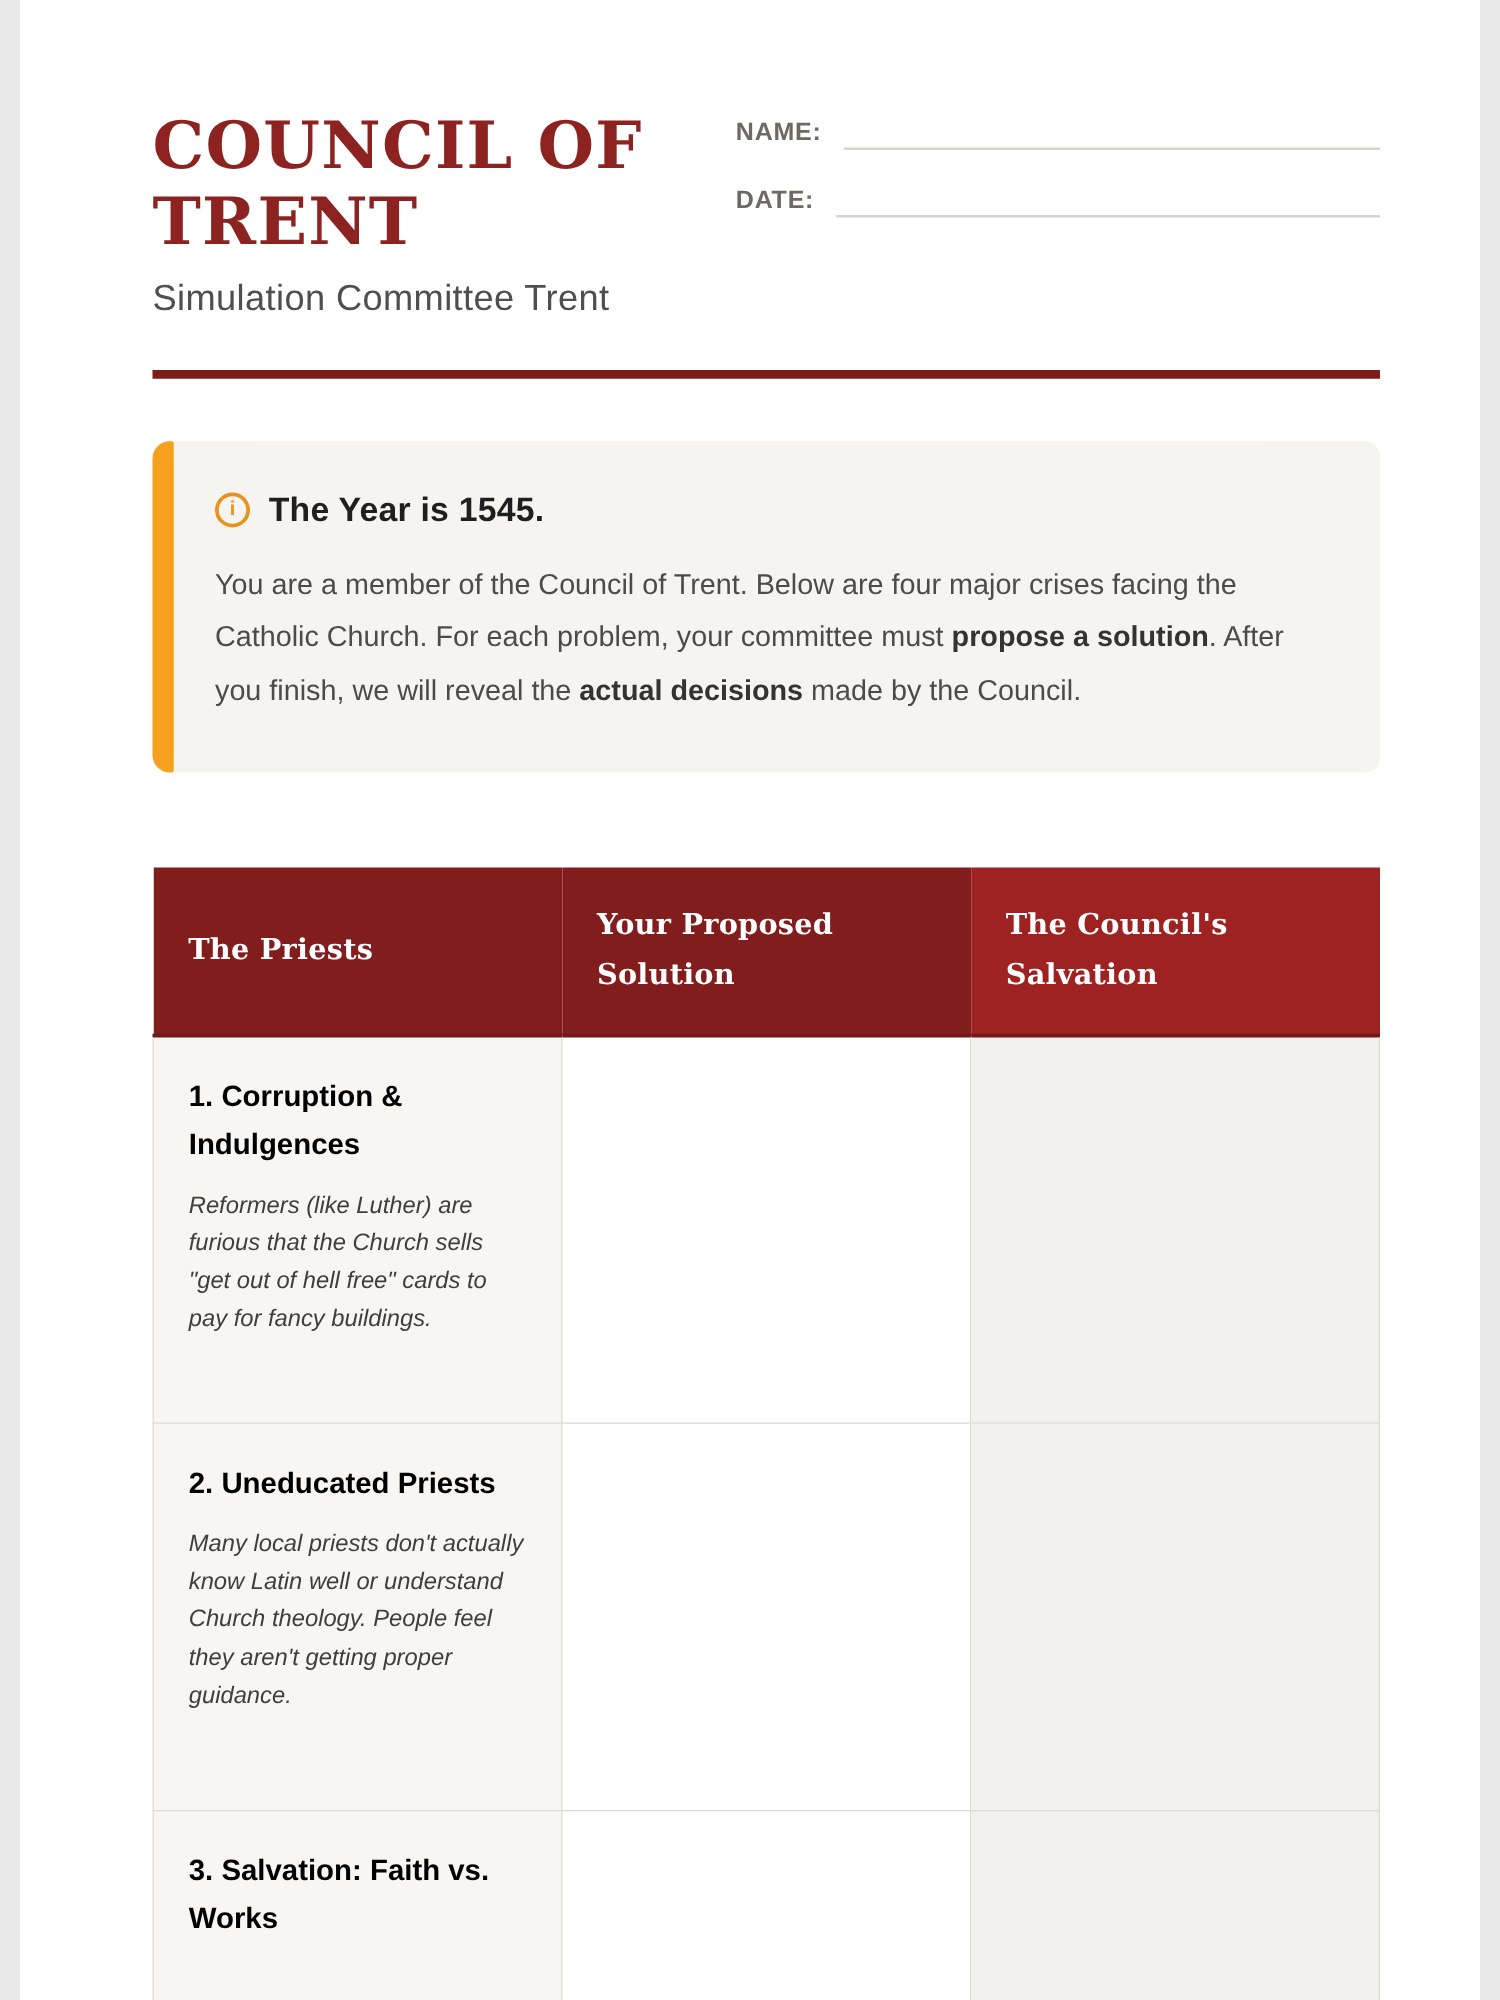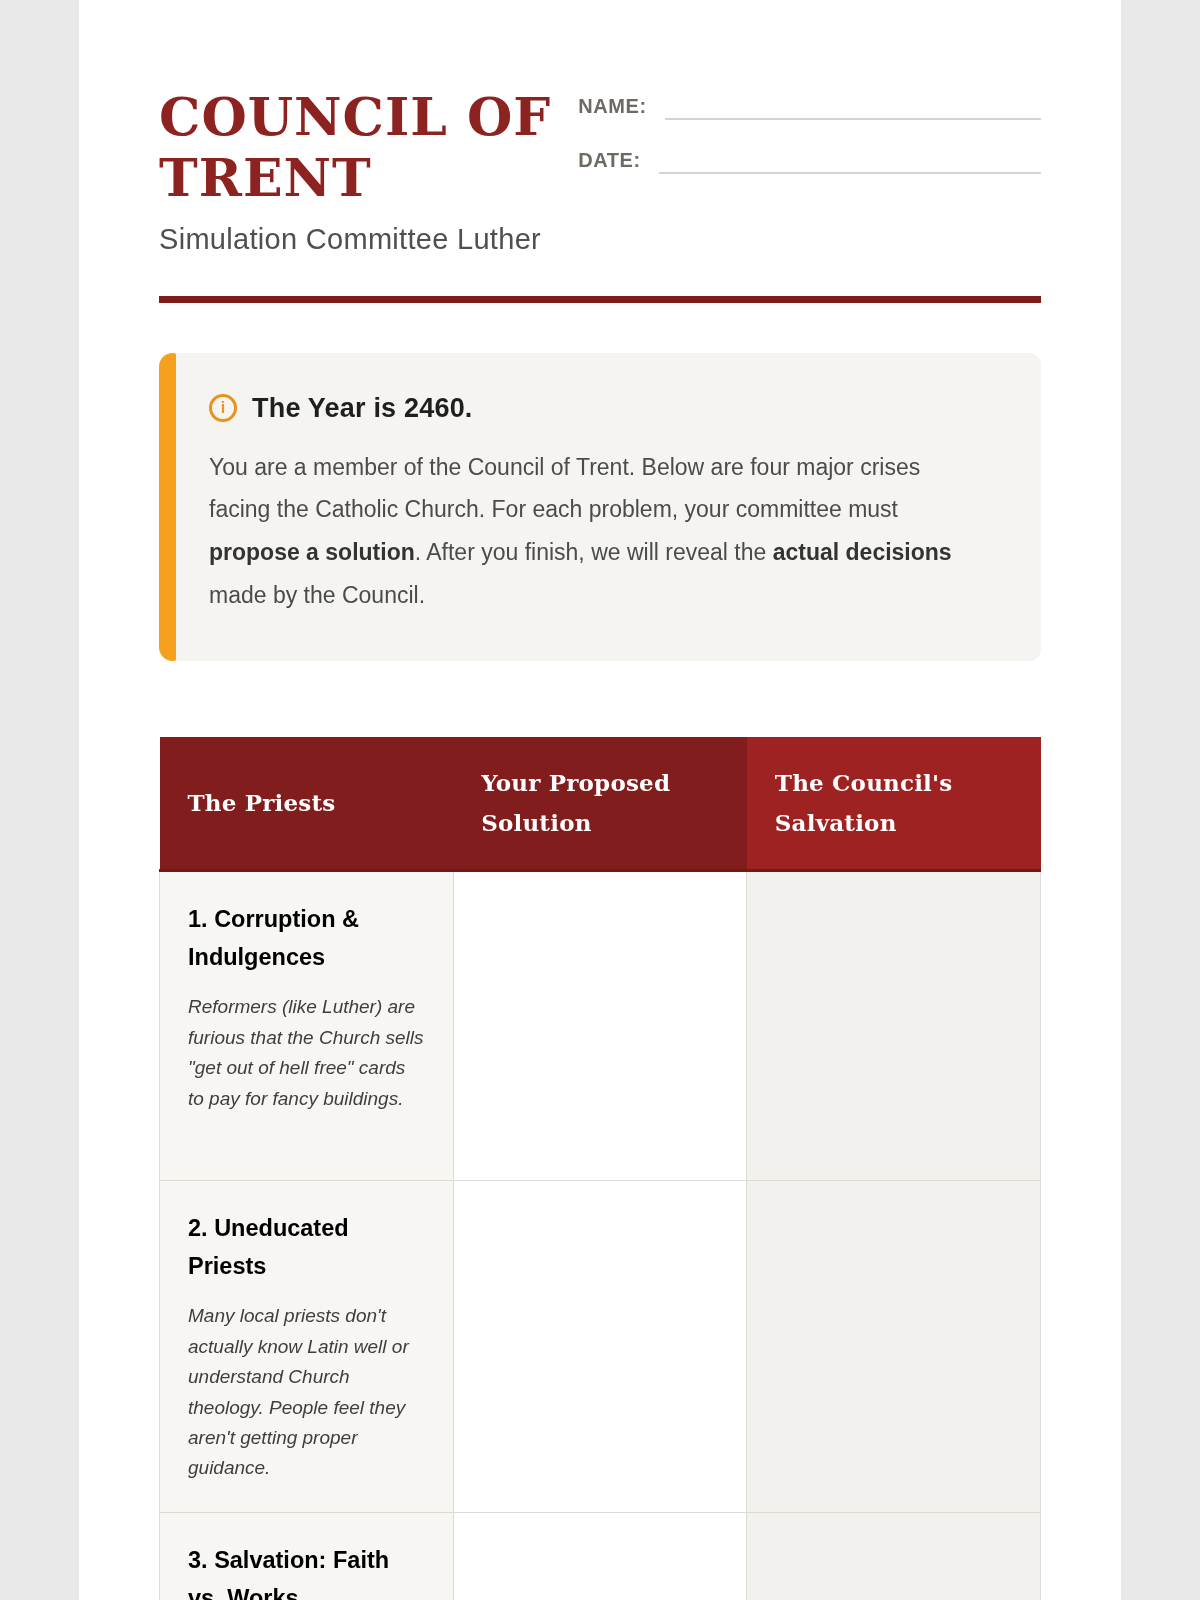--- a/index.html
+++ b/index.html
@@ -1,20 +1,21 @@
 <!DOCTYPE html>
 <html><head>
 <meta charset="utf-8">
 <style>
   * { margin:0; padding:0; box-sizing:border-box; }
   html,body { background:#e9e9e9; }
   .page {
-    width:1042px; height:1600px; overflow:hidden; background:#ffffff;
+    width:1168px; height:1600px; overflow:hidden; background:#ffffff;
     margin:0 auto; position:relative;
     font-family:"Liberation Sans", sans-serif;
+    padding-left:26px;
   }
   .content { padding:86px 80px 0 80px; }
 
   
   .header-row { display:flex; justify-content:space-between; }
   .title-block { width:480px; }
   .doc-title {
     font-family:"DejaVu Serif", serif; font-weight:bold;
     font-size:52px; line-height:1.18; letter-spacing:1px;
     color:#8d2321; max-width:460px;
@@ -70,41 +71,41 @@
 </style>
 </head>
 <body>
 
 <div class="page">
   <div class="content">
 
     <div class="header-row">
       <div class="title-block">
         <div class="doc-title">COUNCIL OF TRENT</div>
-        <div class="doc-subtitle">Simulation Committee Luther</div>
+        <div class="doc-subtitle">Simulation Committee Trent</div>
       </div>
       <div class="fields-block">
         <div class="field-row">
           <span class="field-label">NAME:</span>
           <span class="fill-line"></span>
         </div>
         <div class="field-row">
           <span class="field-label">DATE:</span>
           <span class="fill-line"></span>
         </div>
       </div>
     </div>
 
     <div class="divider"></div>
 
     <div class="callout">
       <div class="accent-bar"></div>
       <div class="callout-head">
         <span class="info-icon">i</span>
-        <span class="callout-heading">The Year is 2460.</span>
+        <span class="callout-heading">The Year is 1545.</span>
       </div>
       <p class="callout-body"><span>You are a member of the Council of Trent. Below are four major crises facing the Catholic Church. For each problem, your committee must </span><b>propose a solution</b><span>. After you finish, we will reveal the </span><b>actual decisions</b><span> made by the Council.</span></p>
     </div>
 
     <table class="problems-table">
       <thead>
         <tr>
           <th>The Priests</th>
           <th>Your Proposed Solution</th>
           <th class="decision-col">The Council's Salvation</th>

